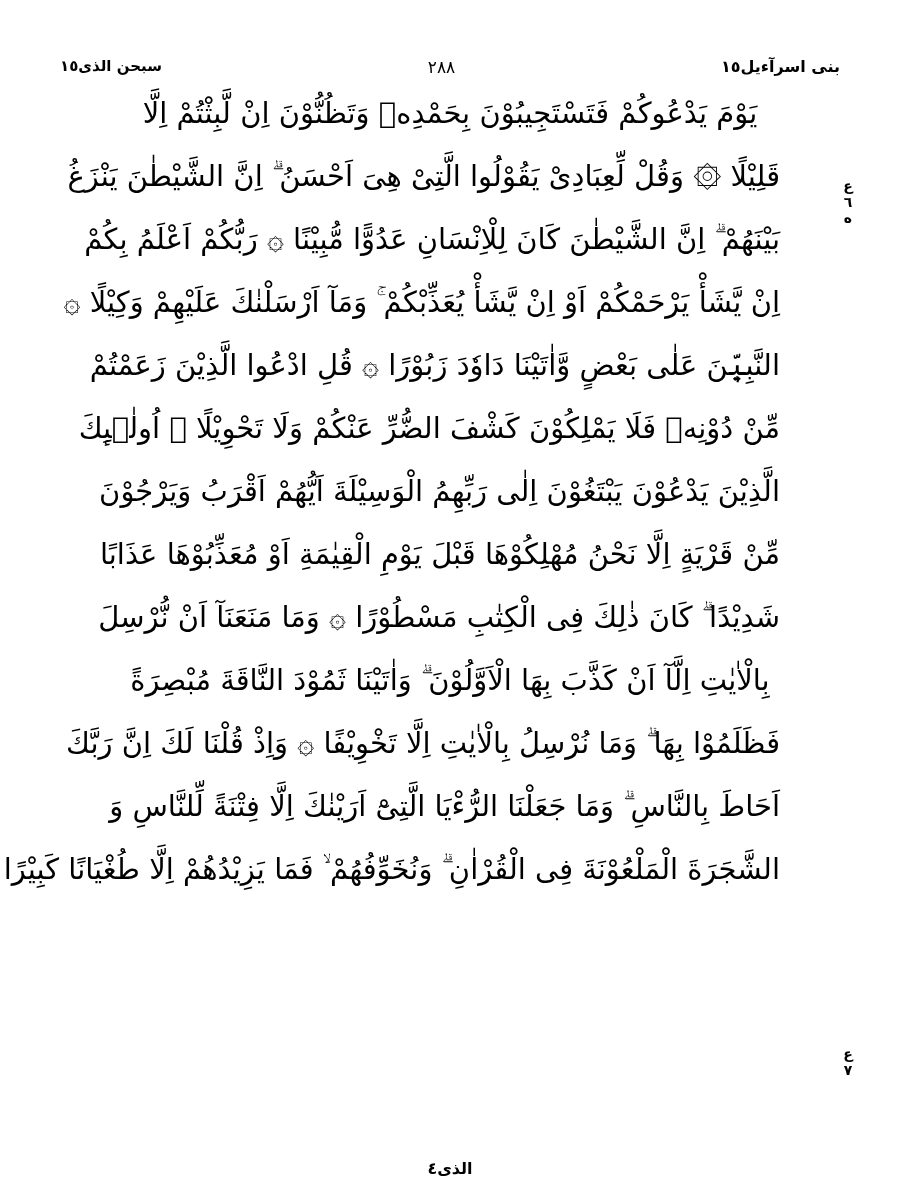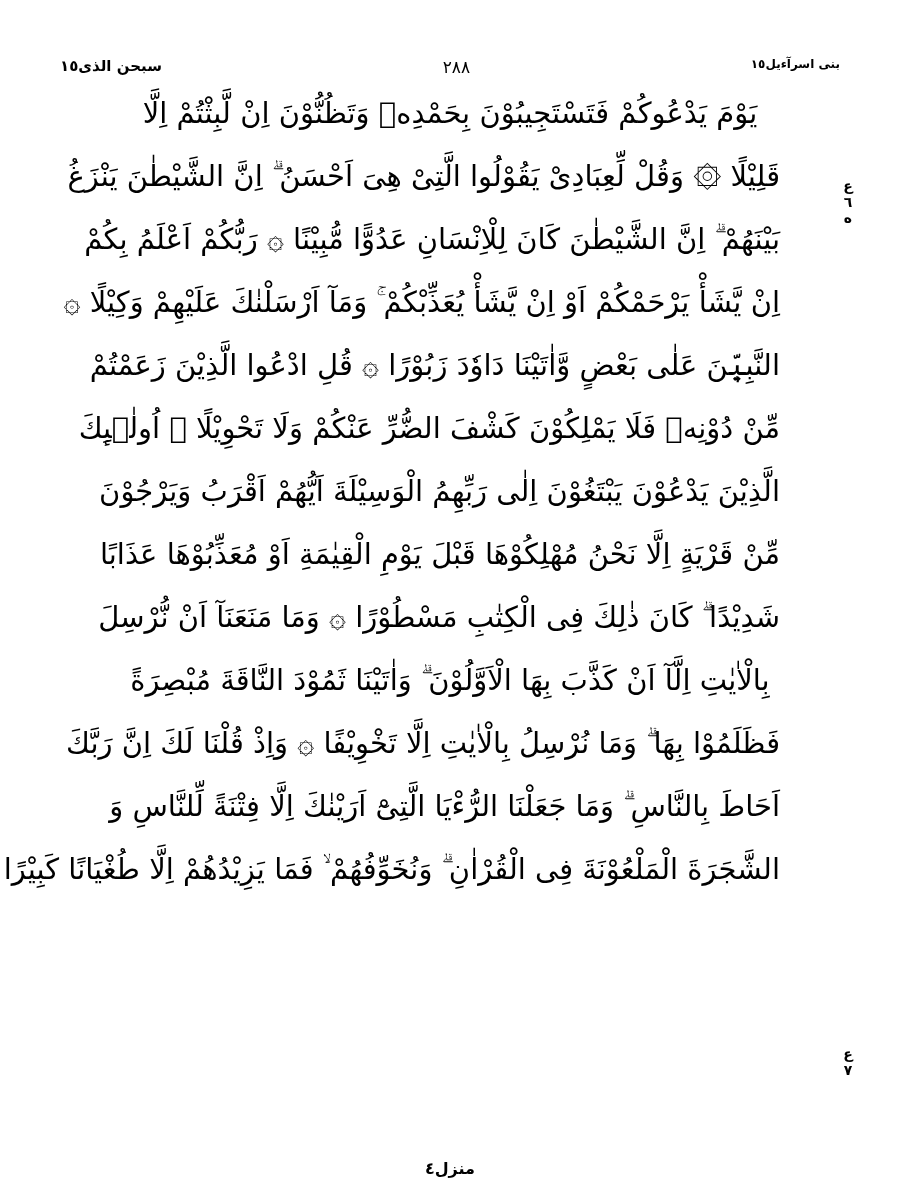--- a/index.html
+++ b/index.html
@@ -41,21 +41,21 @@
     font-size: 15px;
     line-height: 1.2;
     white-space: nowrap;
     font-weight: 600;
   }
   .header-surah {
     font-size: 15px;
     letter-spacing: 0;
   }
   .header-part {
-    font-size: 12px;
+    font-size: 16px;
   }
   .header-page {
     font-size: 17px;
     font-weight: 400;
     letter-spacing: 1px;
   }
 
   
   .text-block {
     position: absolute;
@@ -146,16 +146,16 @@
     <span>ع</span>
     <span>٦</span>
     <span>ه</span>
   </div>
   <div class="ruku-marker ruku-bottom">
     <span>ع</span>
     <span>٧</span>
   </div>
 
   <div class="footer">
-    <span class="footer-text">منزل</span><span class="footer-text">٤</span>
+    <span class="footer-text">الذى</span><span class="footer-text">٤</span>
   </div>
 
 </div>
 
 </body></html>

